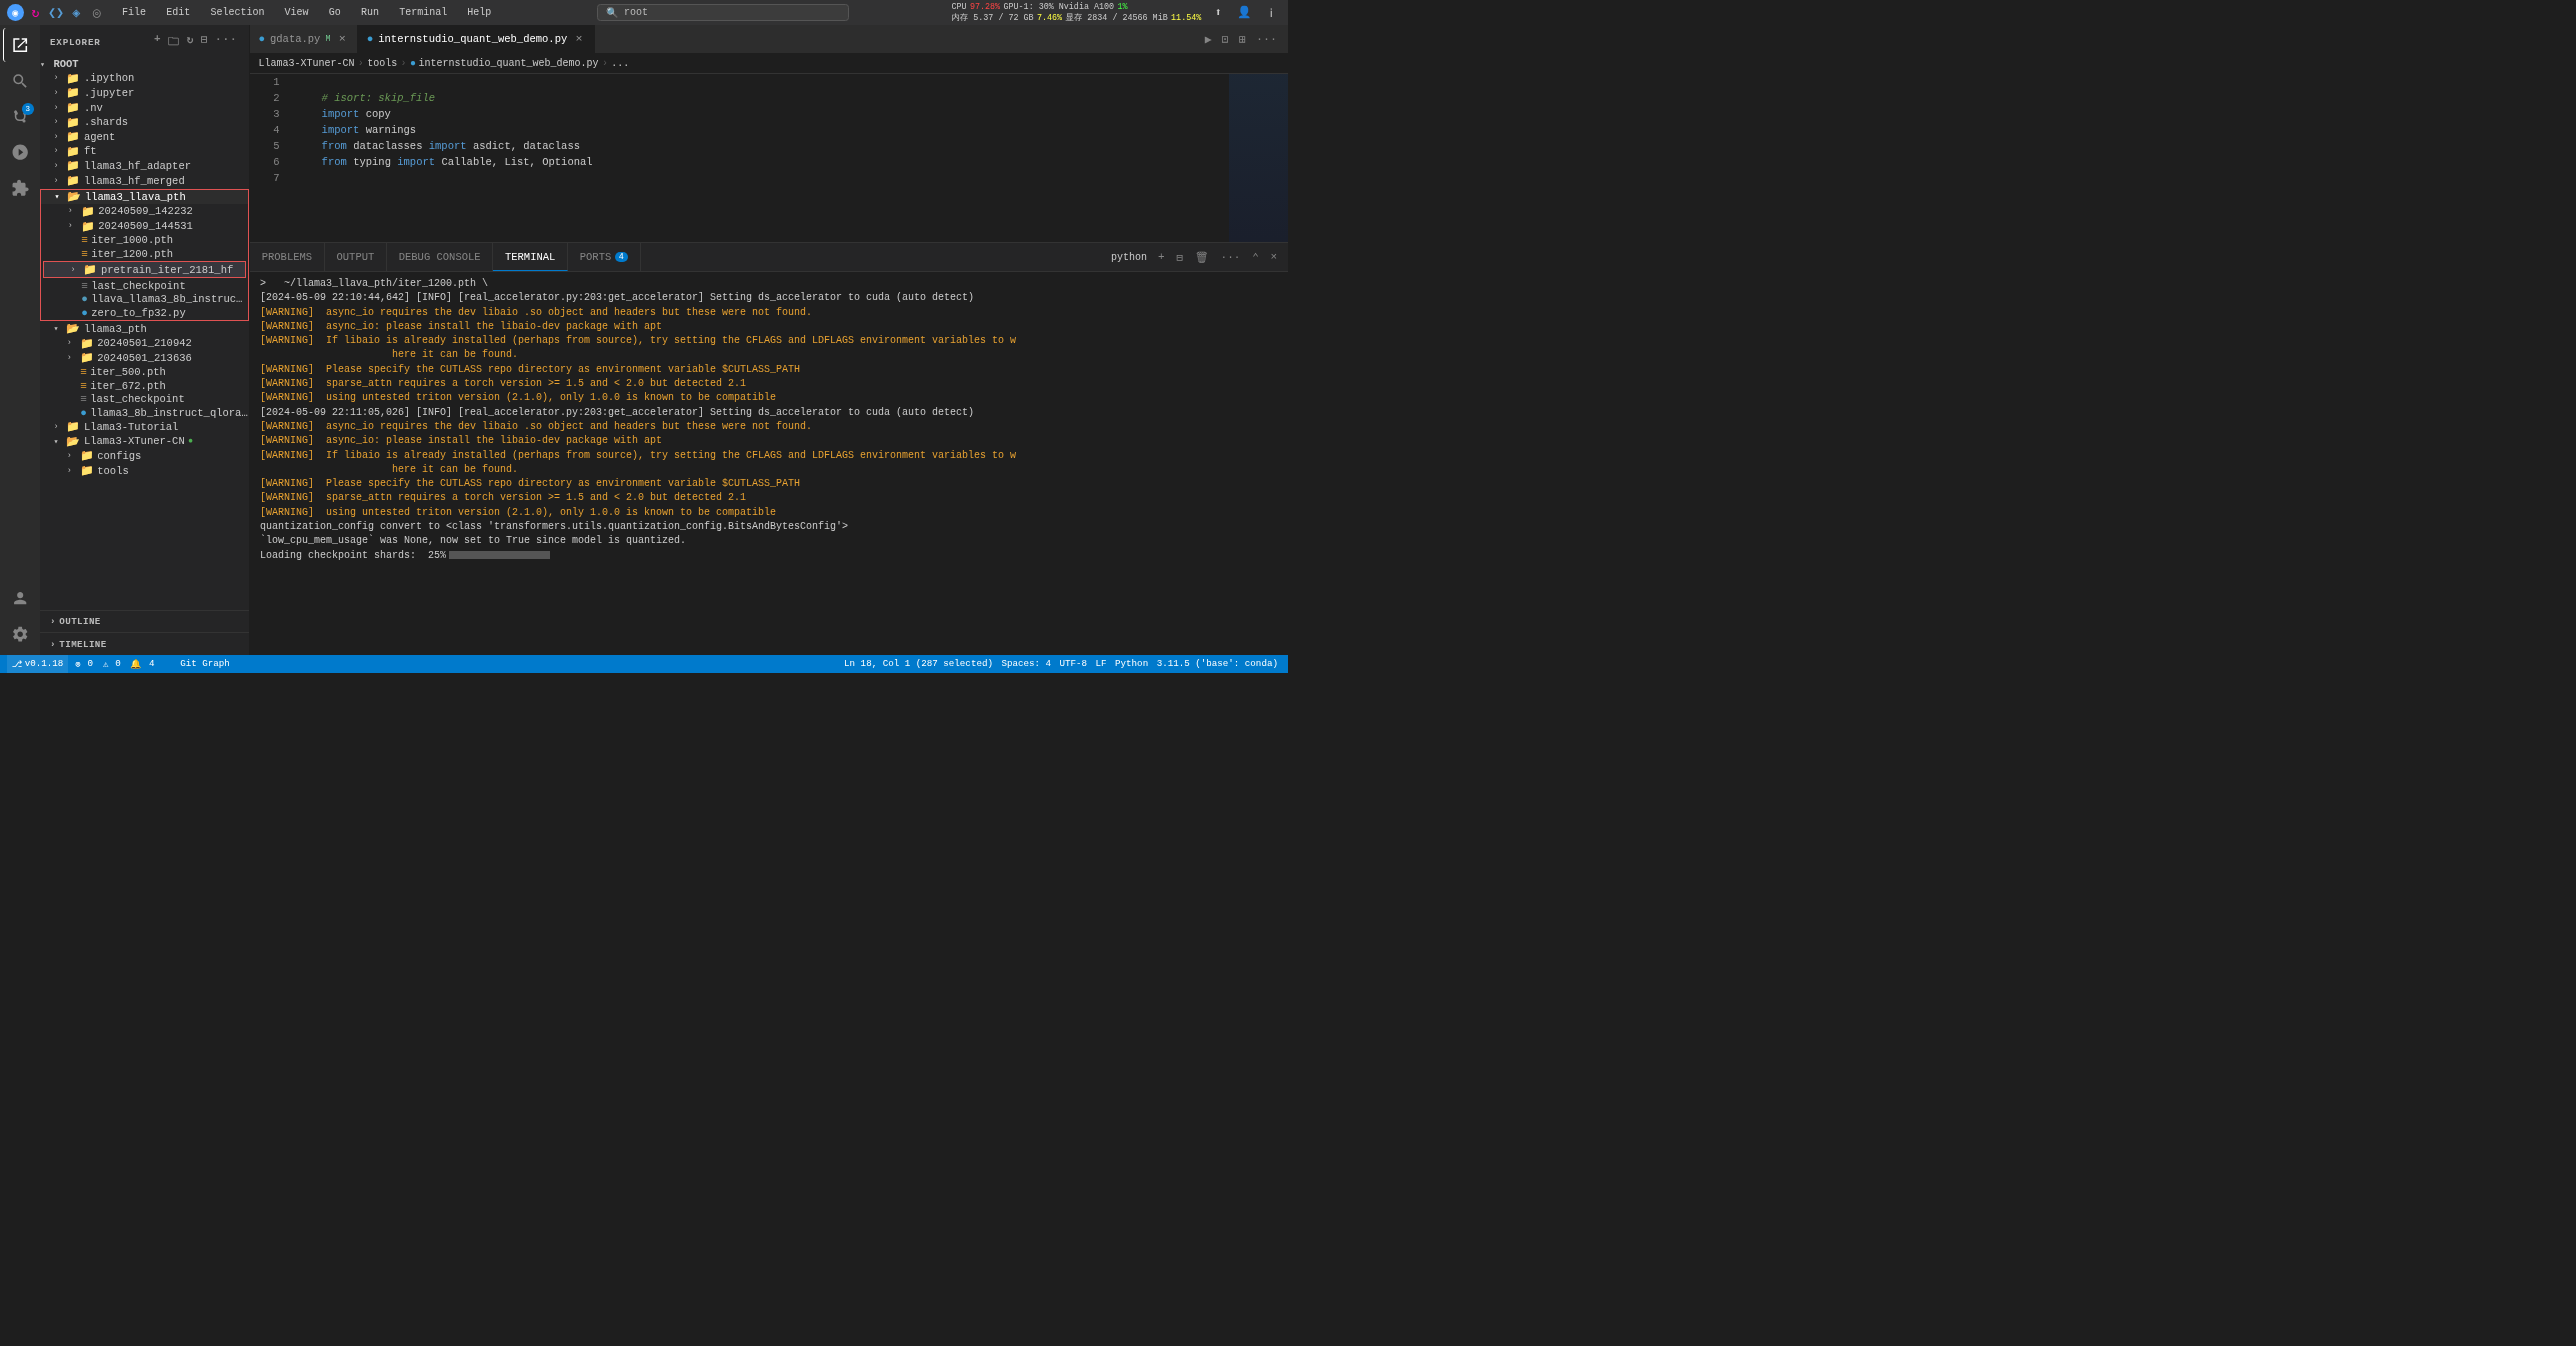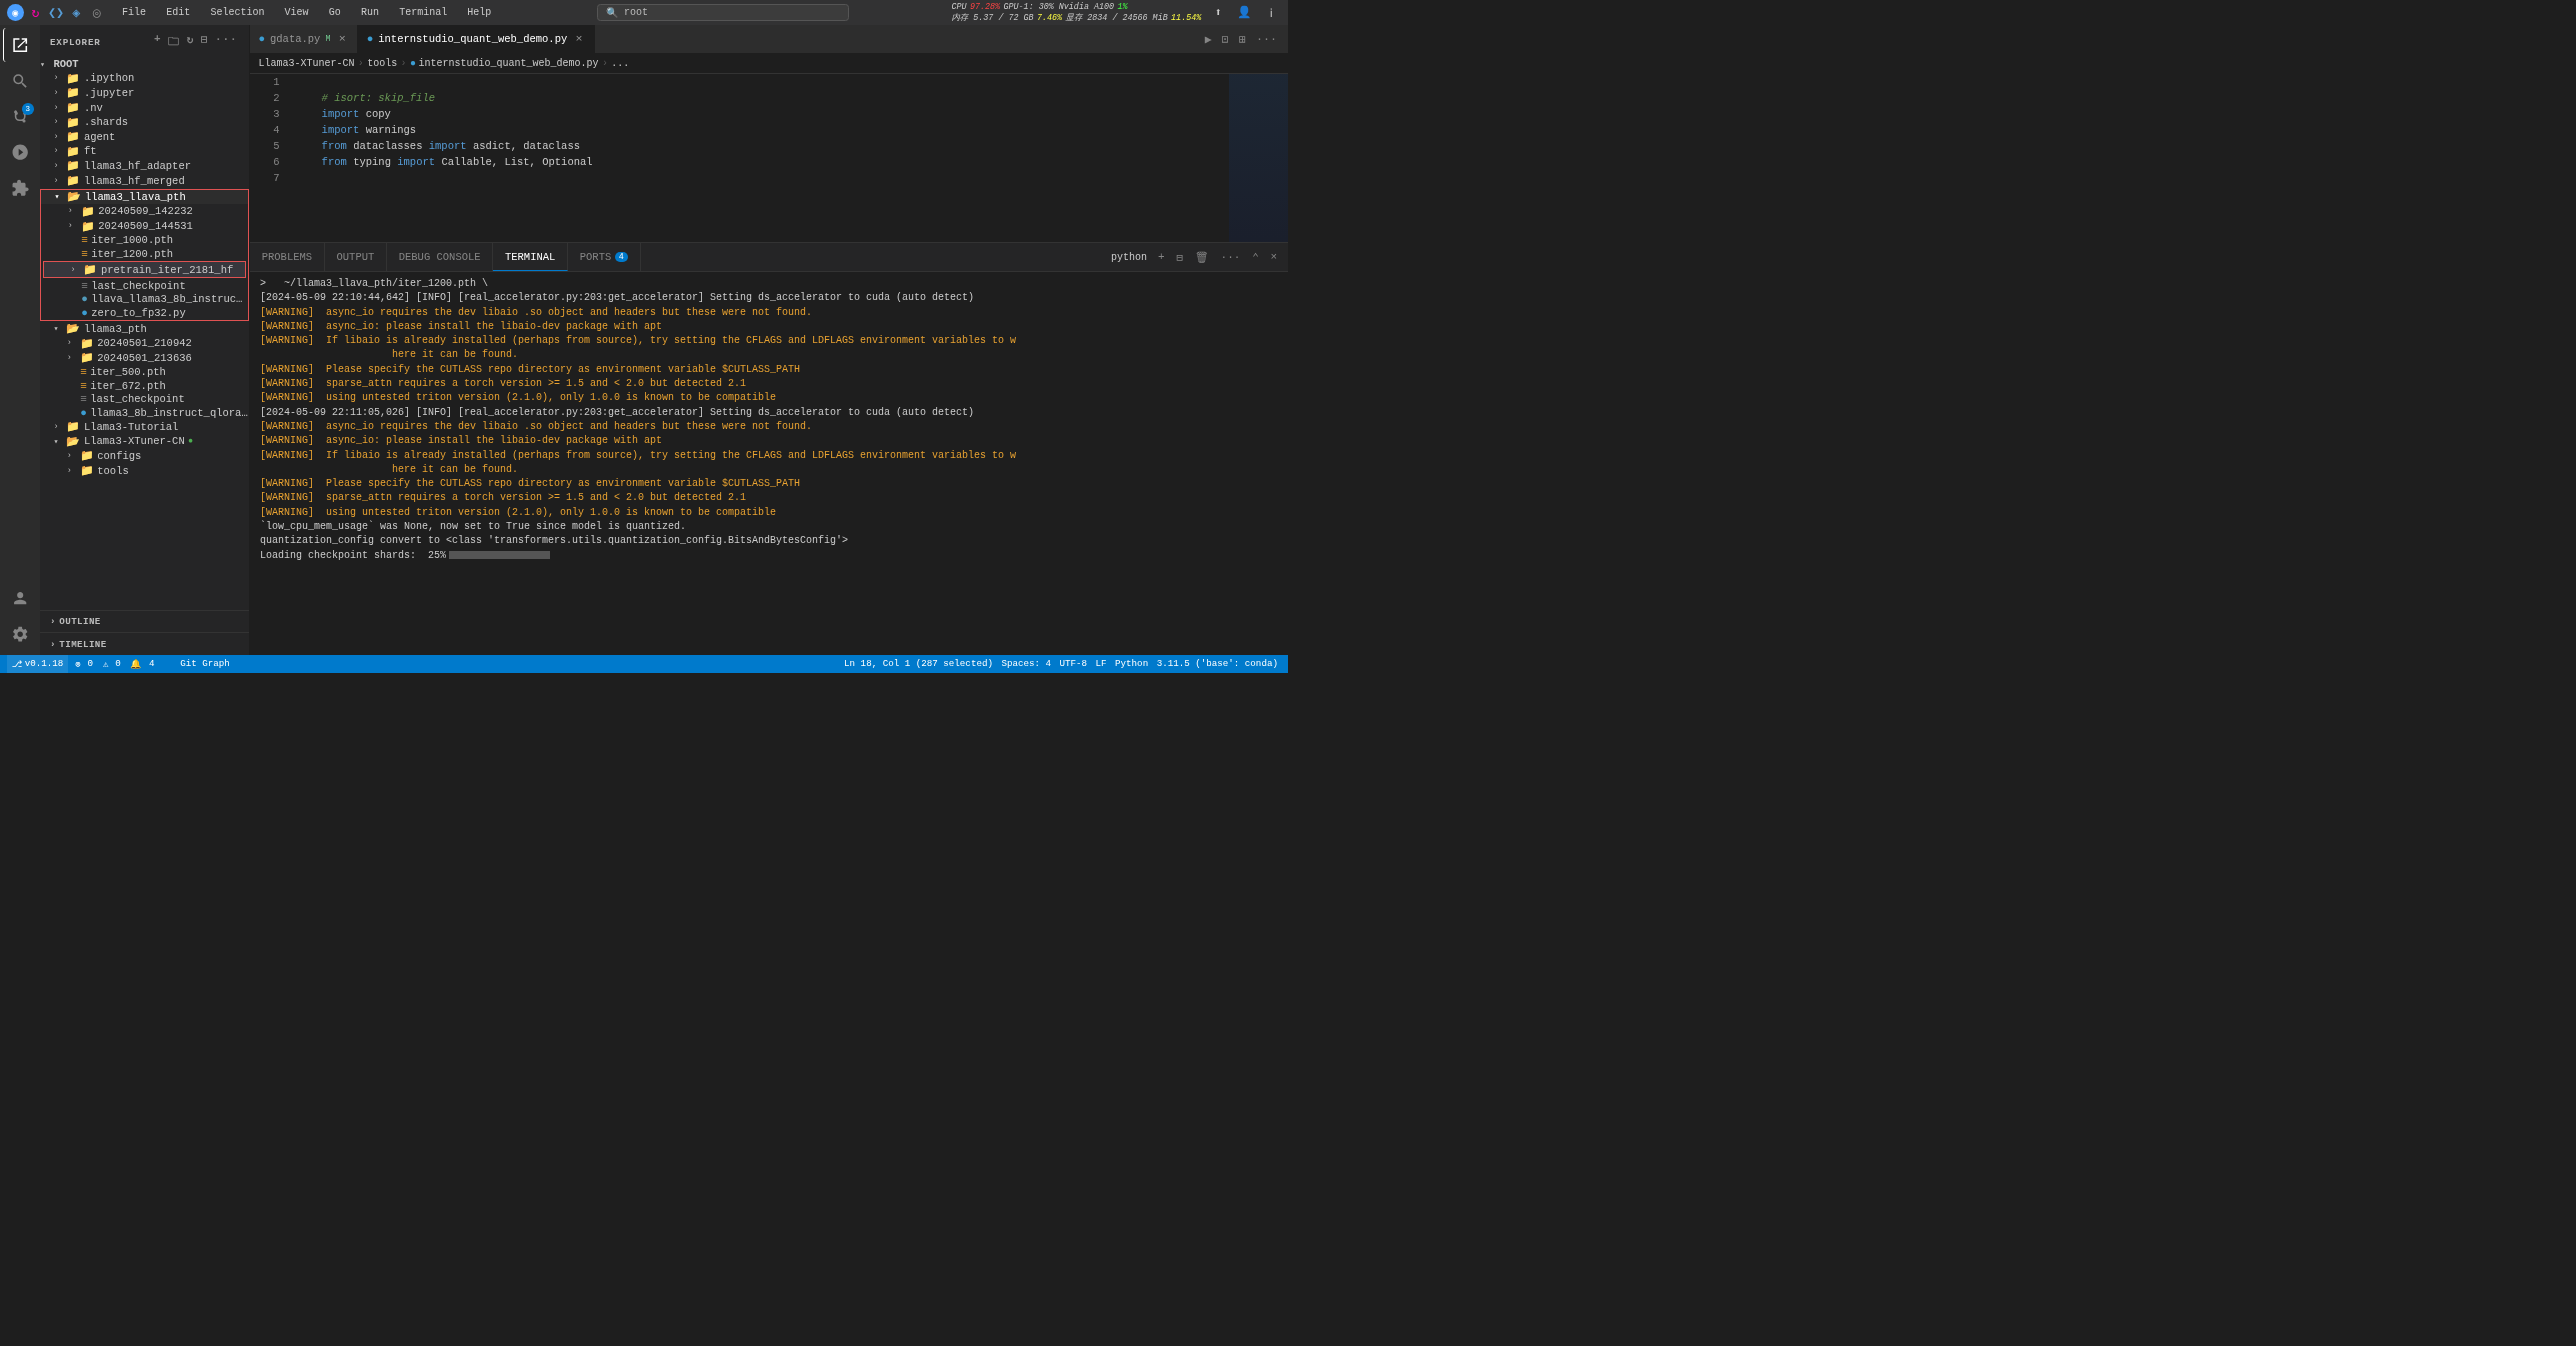--- a/index.html
+++ b/index.html
@@ -66,21 +66,20 @@
       display: flex;
       align-items: center;
       gap: 6.7px;
       font-size: 9.2px;
     }
     .cpu-info {
       display: flex;
       flex-direction: column;
       font-size: 8.4px;
       line-height: 1.2;
-      font-style: italic;
     }
     .cpu-row { display: flex; gap: 3.4px; }
     .cpu-label { color: #ccc; }
     .cpu-val-red { color: #f44; }
     .cpu-val-green { color: #4f4; }
     .cpu-val-yellow { color: #ff4; }
     .titlebar-btn {
       width: 20px;
       height: 20px;
       display: flex;
@@ -891,22 +890,22 @@
           <div class="warn">[WARNING]&nbsp; Please specify the CUTLASS repo directory as environment variable $CUTLASS_PATH</div>
           <div class="warn">[WARNING]&nbsp; sparse_attn requires a torch version &gt;= 1.5 and &lt; 2.0 but detected 2.1</div>
           <div class="warn">[WARNING]&nbsp; using untested triton version (2.1.0), only 1.0.0 is known to be compatible</div>
           <div>[2024-05-09 22:11:05,026] [INFO] [real_accelerator.py:203:get_accelerator] Setting ds_accelerator to cuda (auto detect)</div>
           <div class="warn">[WARNING]&nbsp; async_io requires the dev libaio .so object and headers but these were not found.</div>
           <div class="warn">[WARNING]&nbsp; async_io: please install the libaio-dev package with apt</div>
           <div class="warn">[WARNING]&nbsp; If libaio is already installed (perhaps from source), try setting the CFLAGS and LDFLAGS environment variables to w<br>&nbsp;&nbsp;&nbsp;&nbsp;&nbsp;&nbsp;&nbsp;&nbsp;&nbsp;&nbsp;&nbsp;&nbsp;&nbsp;&nbsp;&nbsp;&nbsp;&nbsp;&nbsp;&nbsp;&nbsp;&nbsp;&nbsp;here it can be found.</div>
           <div class="warn">[WARNING]&nbsp; Please specify the CUTLASS repo directory as environment variable $CUTLASS_PATH</div>
           <div class="warn">[WARNING]&nbsp; sparse_attn requires a torch version &gt;= 1.5 and &lt; 2.0 but detected 2.1</div>
           <div class="warn">[WARNING]&nbsp; using untested triton version (2.1.0), only 1.0.0 is known to be compatible</div>
+          <div>quantization_config convert to &lt;class 'transformers.utils.quantization_config.BitsAndBytesConfig'&gt;</div>
           <div>`low_cpu_mem_usage` was None, now set to True since model is quantized.</div>
-          <div>quantization_config convert to &lt;class 'transformers.utils.quantization_config.BitsAndBytesConfig'&gt;</div>
           <div>
             Loading checkpoint shards:&nbsp; 25%<span class="progress-bar-container"><span class="progress-bar-fill" style="width: 25%;"></span></span>
           </div>
         </div>
       </div>
     </div>
   </div>
 </div>
 
 <div id="status-bar">

